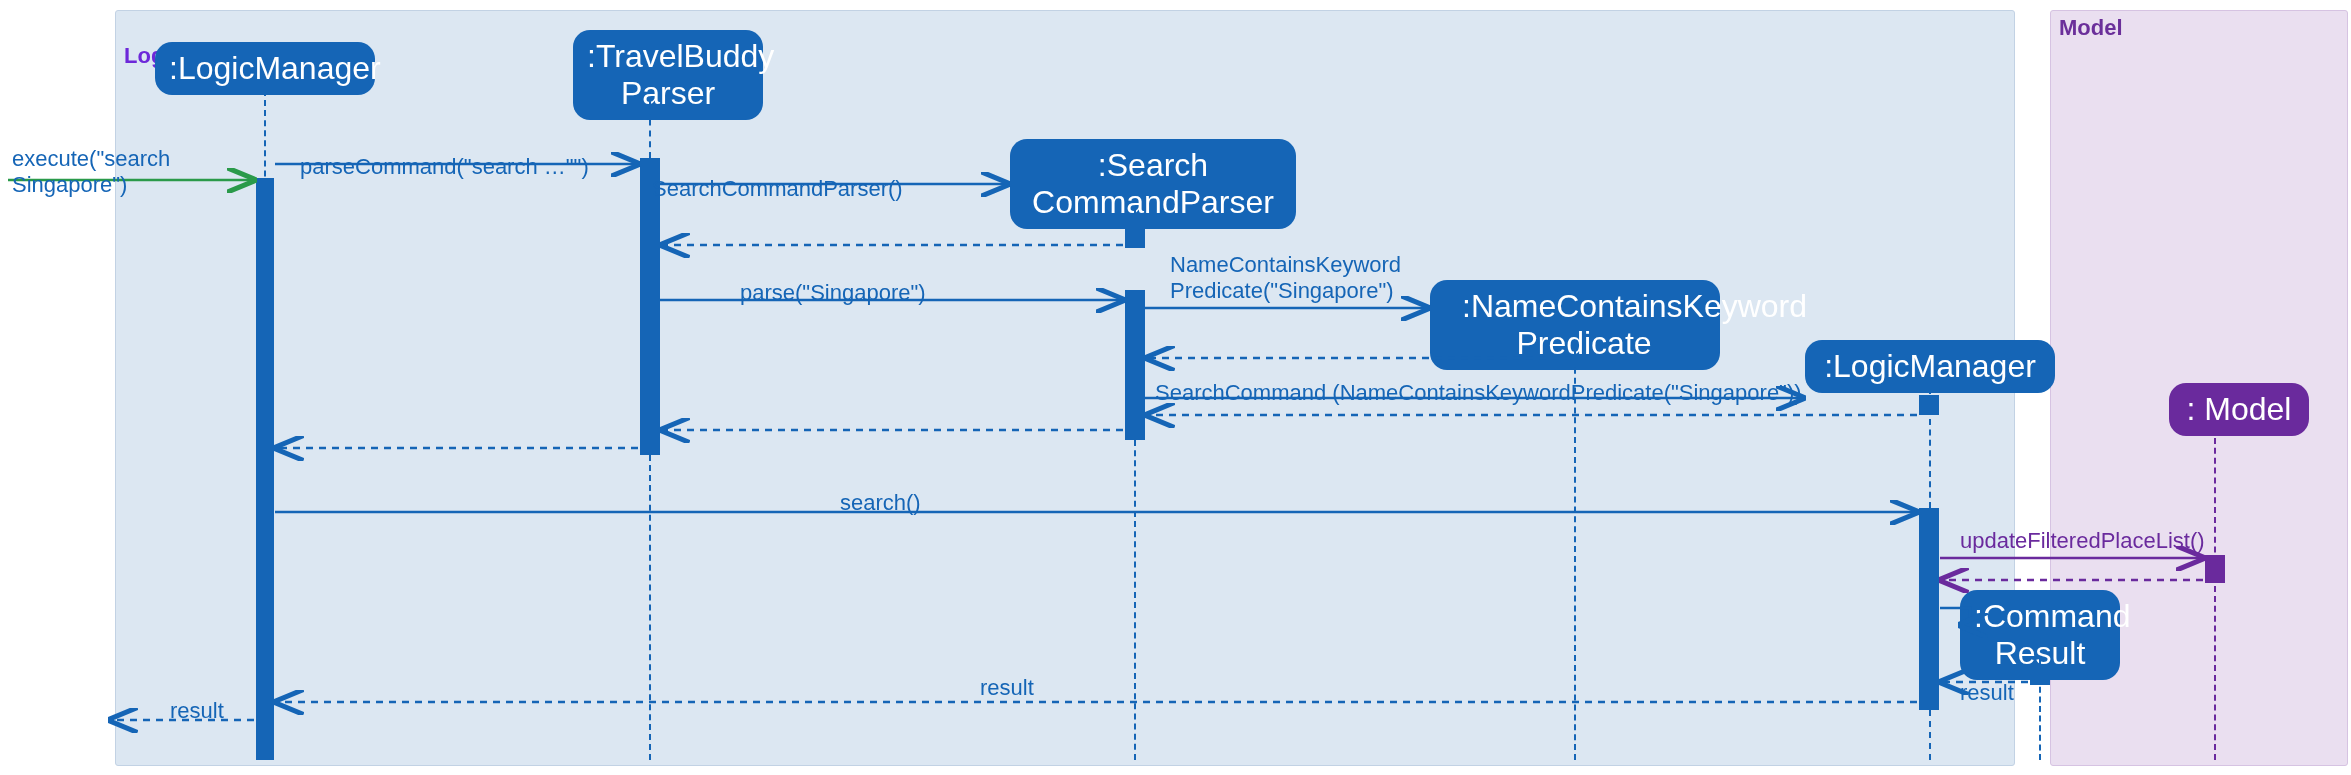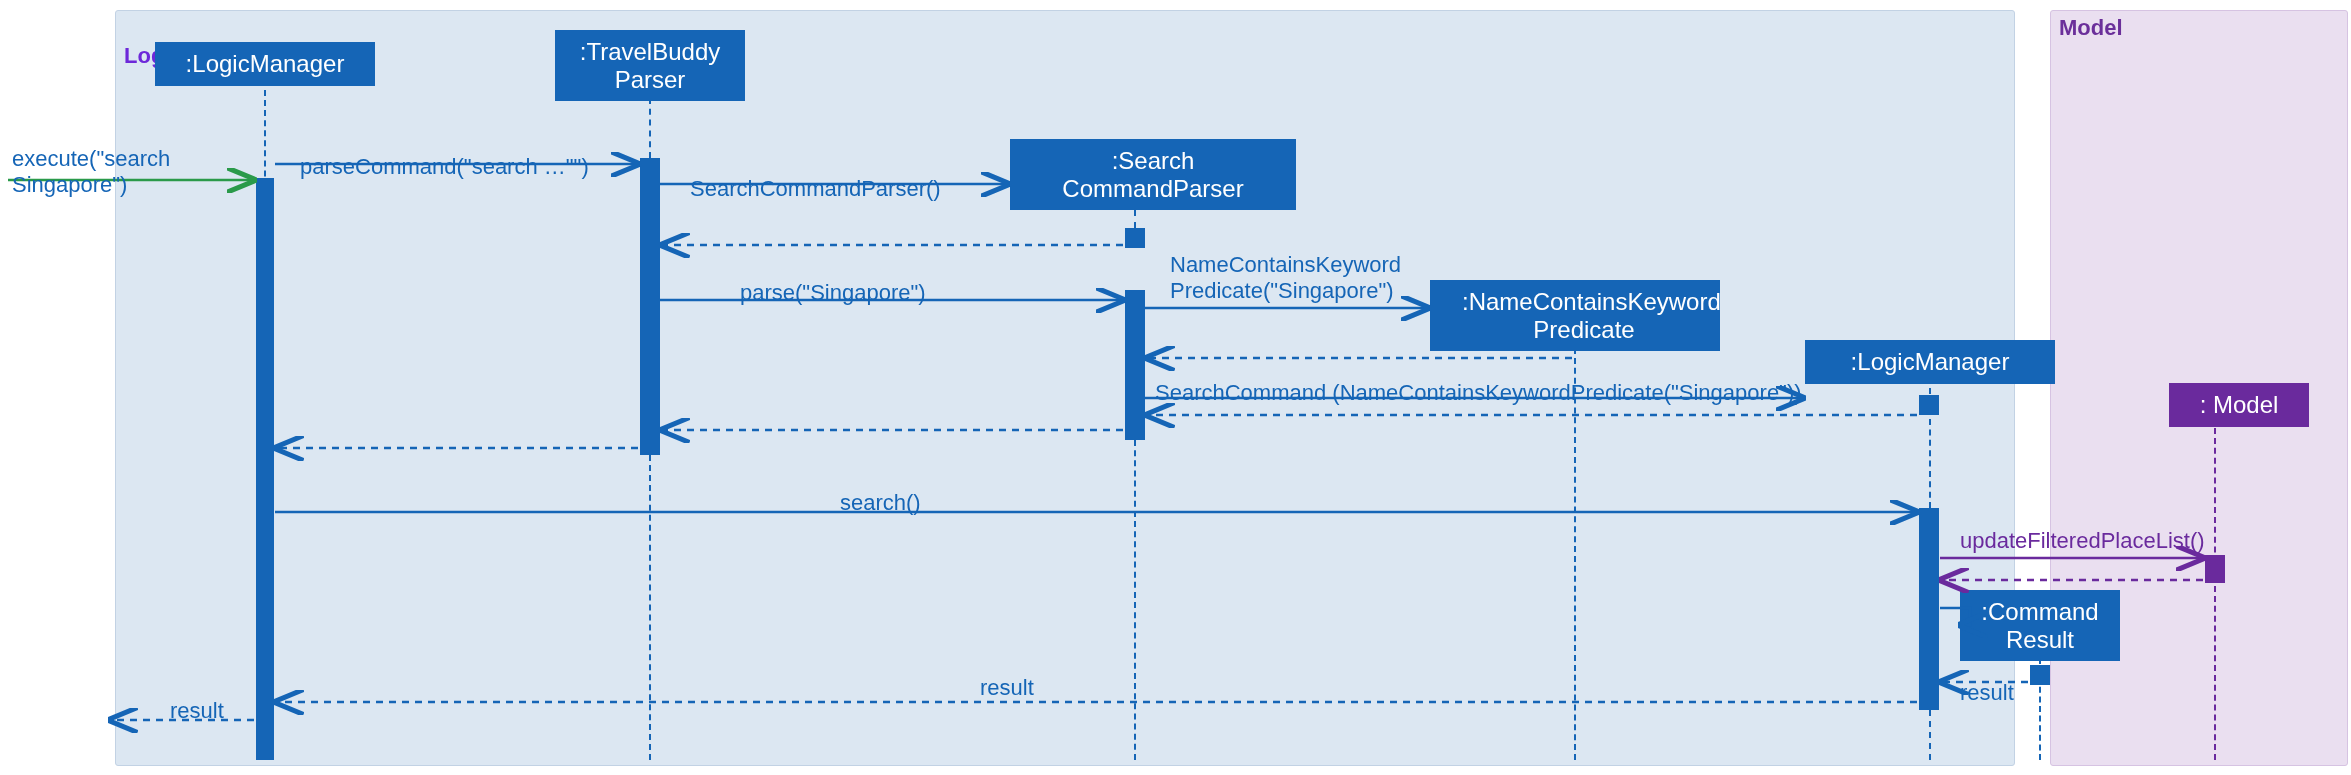--- a/index.html
+++ b/index.html
@@ -32,25 +32,26 @@
     left:2050px; top:10px; width:298px; height:756px;
     background:#eadff0;
     border-color:#d6c3e2;
   }
   .model-frame .frame-label { color:#6b2f9a; }
 
   .participant {
     position:absolute;
     background:#1565b6;
     color:#fff;
-    font-size:24px;
+    font-size:32px;
     font-weight:500;
     text-align:center;
     padding:8px 14px;
     line-height:1.15;
+    border-radius:17px;
   }
   .participant.purple { background:#6a2a9d;margin-left:24px; }
 
   .lifeline {
     position:absolute;
     width:0;
     border-left:2.5px dashed #1565b6;
   }
   .lifeline.purple { border-left-color:#6a2a9d; }
 
@@ -78,21 +79,21 @@
 <body>
 
 <div class="frame logic-frame">
   <span class="frame-label">Logic</span>
 </div>
 <div class="frame model-frame">
   <span class="frame-label">Model</span>
 </div>
 
 <div class="participant" style="left:155px; top:42px; width:220px;">:LogicManager</div>
-<div class="participant" style="left:555px; top:30px; width:190px; white-space:pre-line;">:TravelBuddy
+<div class="participant" style="left:573px; top:30px; width:190px; white-space:pre-line;">:TravelBuddy
 Parser</div>
 <div class="participant" style="left:1010px; top:139px; width:286px; white-space:pre-line;">:Search
 CommandParser</div>
 <div class="participant" style="left:1430px; top:280px; width:290px; white-space:pre-line;padding-left:32px;">:NameContainsKeyword
 Predicate</div>
 <div class="participant" style="left:1805px; top:340px; width:250px;">:LogicManager</div>
 <div class="participant" style="left:1960px; top:590px; width:160px; white-space:pre-line;">:Command
 Result</div>
 <div class="participant purple" style="left:2145px; top:383px; width:140px;">: Model</div>
 
@@ -162,21 +163,21 @@
   <line x1="2028" y1="682" x2="1941" y2="682" stroke="#1565b6" stroke-width="2.5" stroke-dasharray="7 6" marker-end="url(#arr-b)"></line>
 
   <line x1="1917" y1="702" x2="276" y2="702" stroke="#1565b6" stroke-width="2.5" stroke-dasharray="7 6" marker-end="url(#arr-b)"></line>
 
   <line x1="254" y1="720" x2="110" y2="720" stroke="#1565b6" stroke-width="2.5" stroke-dasharray="7 6" marker-end="url(#arr-b)"></line>
 </svg>
 
 <div class="msg-label" style="left:12px; top:146px; white-space:pre-line;">execute("search
 Singapore")</div>
 <div class="msg-label" style="left:300px; top:154px;">parseCommand("search …"")</div>
-<div class="msg-label" style="left:690px; top:176px;">SearchCommandParser()</div>
+<div class="msg-label" style="left:652px; top:176px;">SearchCommandParser()</div>
 <div class="msg-label" style="left:740px; top:280px;">parse("Singapore")</div>
 <div class="msg-label" style="left:1170px; top:252px; white-space:pre-line;">NameContainsKeyword
 Predicate("Singapore")</div>
 <div class="msg-label" style="left:1155px; top:380px;">SearchCommand (NameContainsKeywordPredicate("Singapore"))</div>
 <div class="msg-label" style="left:840px; top:490px;">search()</div>
 <div class="msg-label purple" style="left:1960px; top:528px;">updateFilteredPlaceList()</div>
 <div class="msg-label" style="left:1960px; top:680px;">result</div>
 <div class="msg-label" style="left:980px; top:675px;">result</div>
 <div class="msg-label" style="left:170px; top:698px;">result</div>
 

